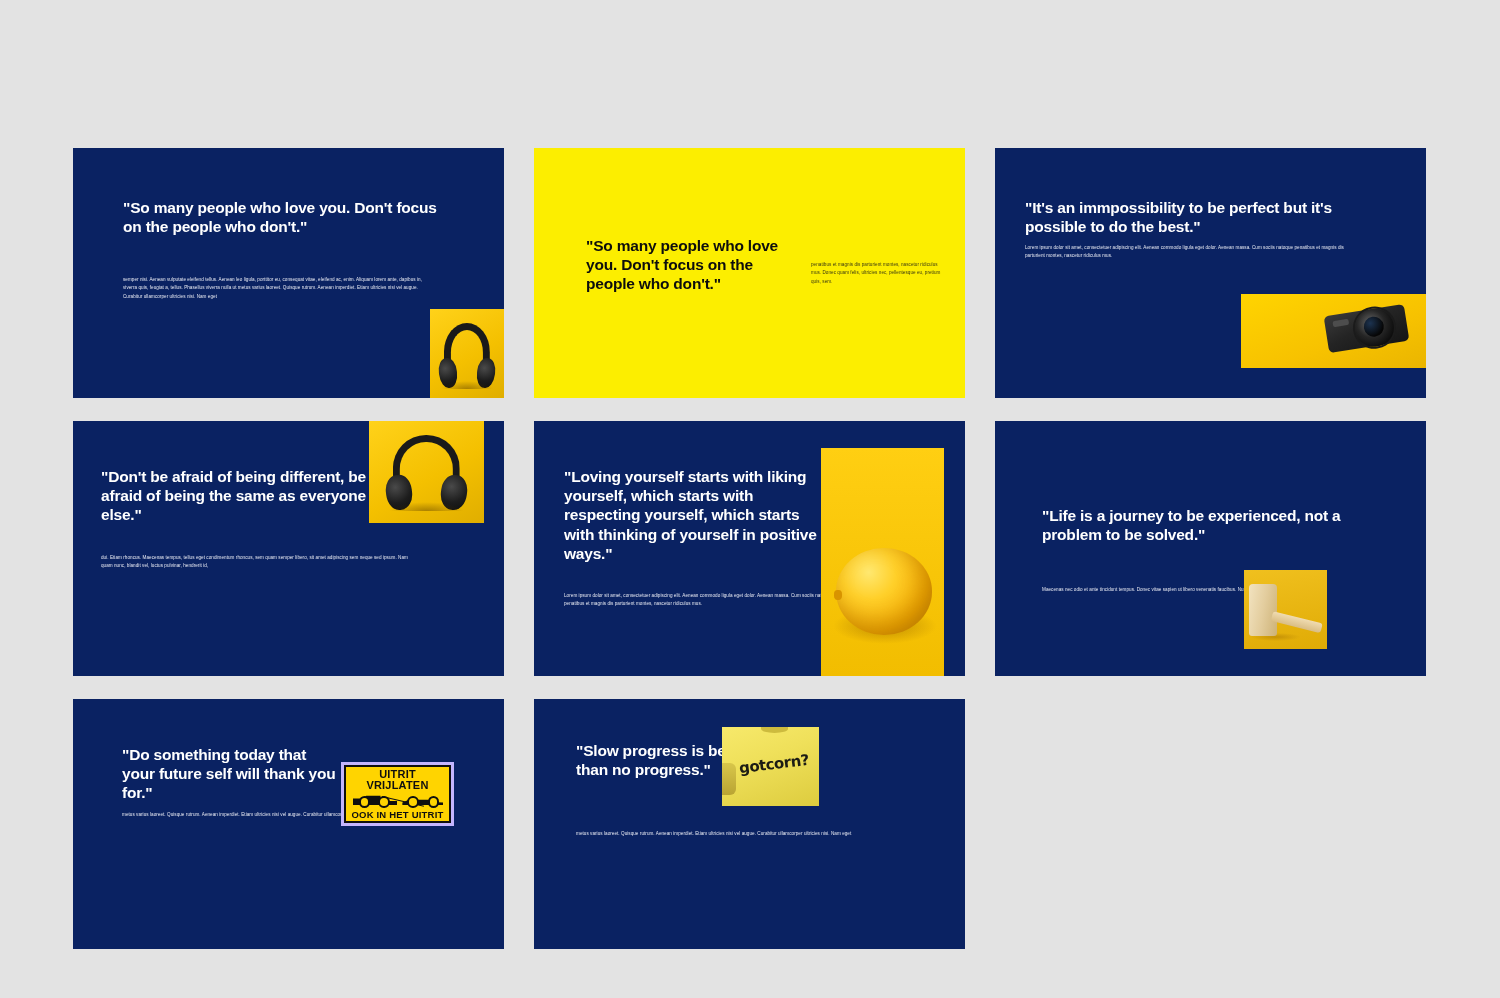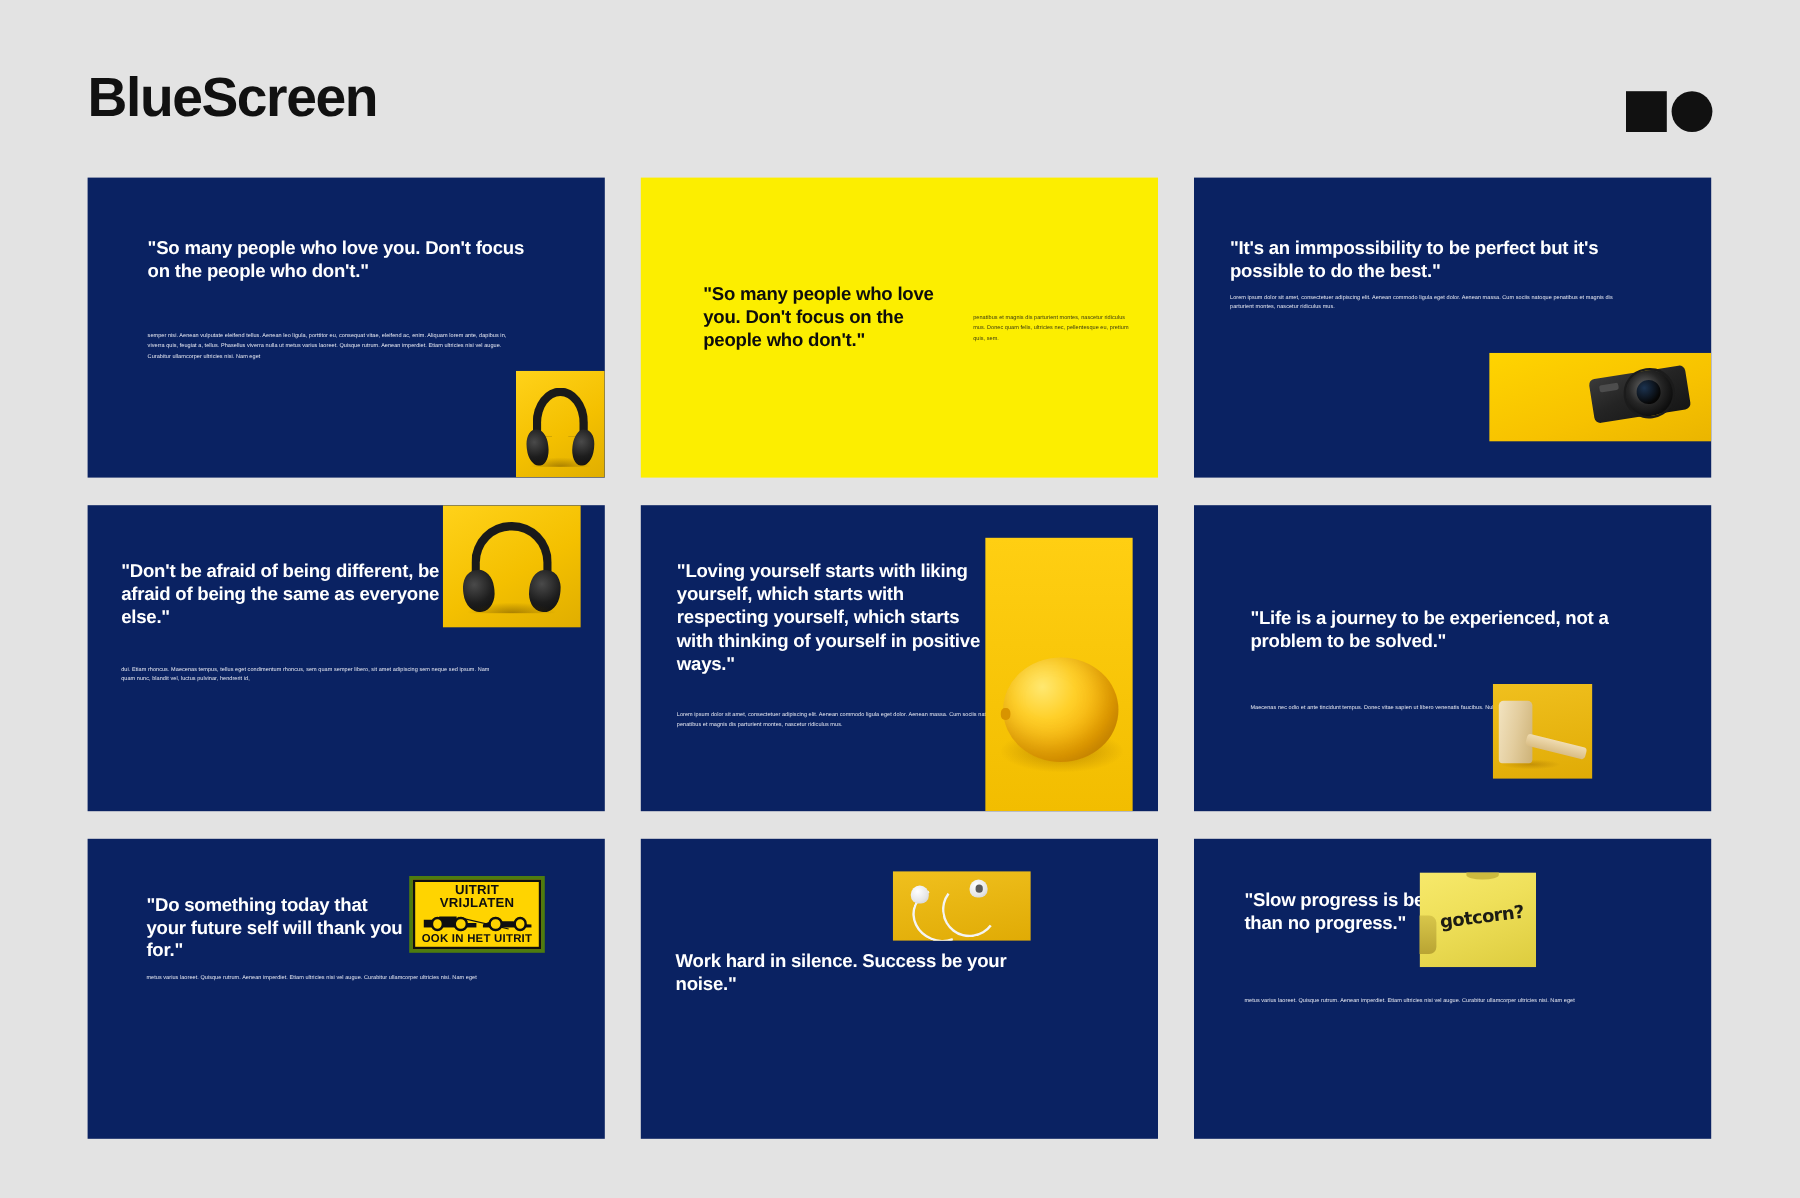--- a/index.html
+++ b/index.html
@@ -142,21 +142,21 @@
     transform: rotate(14deg); transform-origin: left center; border-radius: 3px;
   }
   .mallet .shadow {
     position: absolute; left: 8%; bottom: 10%; width: 60%; height: 10%;
     background: radial-gradient(ellipse at 50% 50%, rgba(150,100,0,.4) 0%, rgba(150,100,0,0) 72%);
   }
 
   
   .sign {
     position: absolute;
-    background: #4d7c0f; padding: 3px;
+    background: #c4b5fd; padding: 3px; margin-top: 32px;
   }
   .sign-inner {
     position: relative; width: 100%; height: 100%;
     background: #ffd400; border: 2px solid #0f0f0f;
     display: flex; flex-direction: column; justify-content: space-between;
     padding: 2px 3px;
   }
   .sign-text {
     font-family: "Liberation Sans Narrow", "Liberation Sans", sans-serif;
     font-weight: 700; color: #0f0f0f; text-align: center;
@@ -225,27 +225,20 @@
   .shirt .collar {
     position: absolute; left: 40%; top: -3%; width: 28%; height: 10%;
     background: #cdbb3e; border-radius: 0 0 50% 50%;
   }
 </style>
 </head>
 <body>
 
 <div class="page">
 
-  <div class="header">
-    <div class="brand">BlueScreen</div>
-    <div class="logo-mark">
-      <div class="logo-square"></div>
-      <div class="logo-circle"></div>
-    </div>
-  </div>
 
   <div class="grid">
 
     <div class="slide">
       <div class="quote" style="left:50px; top:50px; width:320px; font-size:15.5px;">"So many people who love you. Don't focus on the people who don't."</div>
       <div class="body-text" style="left:50px; top:128px; width:302px;">semper nisi. Aenean vulputate eleifend tellus. Aenean leo ligula, porttitor eu, consequat vitae, eleifend ac, enim. Aliquam lorem ante, dapibus in, viverra quis, feugiat a, tellus. Phasellus viverra nulla ut metus varius laoreet. Quisque rutrum. Aenean imperdiet. Etiam ultricies nisi vel augue. Curabitur ullamcorper ultricies nisi. Nam eget</div>
       <div class="photo" style="left:357px; top:161px; width:74px; height:89px;">
         <div class="bg ybg-1"></div>
         <div class="hp" style="left:10%; top:16%; width:80%; height:74%;">
           <div class="band"></div>
@@ -327,33 +320,20 @@
             <div class="wheel" style="left:10%;"></div>
             <div class="wheel" style="left:30%;"></div>
             <div class="wheel" style="right:28%;"></div>
             <div class="wheel" style="right:7%;"></div>
           </div>
           <div class="sign-text sign-bottom">OOK IN HET UITRIT</div>
         </div>
       </div>
     </div>
 
-    <div class="slide">
-      <div class="quote" style="left:29px; top:93px; width:300px; font-size:15.5px;">Work hard in silence. Success be your noise."</div>
-      <div class="body-text" style="left:29px; top:170px; width:290px;"></div>
-      <div class="photo" style="left:210px; top:27px; width:115px; height:58px;">
-        <div class="bg ybg-4"></div>
-        <div class="buds" style="left:0; top:0; width:100%; height:100%;">
-          <div class="wire a"></div>
-          <div class="wire b"></div>
-          <div class="tip t1"></div>
-          <div class="tip t2"></div>
-        </div>
-      </div>
-    </div>
 
     <div class="slide">
       <div class="quote" style="left:42px; top:42px; width:180px; font-size:15.5px;">"Slow progress is better than no progress."</div>
       <div class="body-text" style="left:42px; top:131px; width:300px;">metus varius laoreet. Quisque rutrum. Aenean imperdiet. Etiam ultricies nisi vel augue. Curabitur ullamcorper ultricies nisi. Nam eget</div>
       <div class="photo" style="left:188px; top:28px; width:97px; height:79px;">
         <div class="shirt" style="left:0; top:0; width:100%; height:100%;">
           <div class="cloth"></div>
           <div class="collar"></div>
           <div class="sleeve"></div>
           <div class="print">gotcorn?</div>

